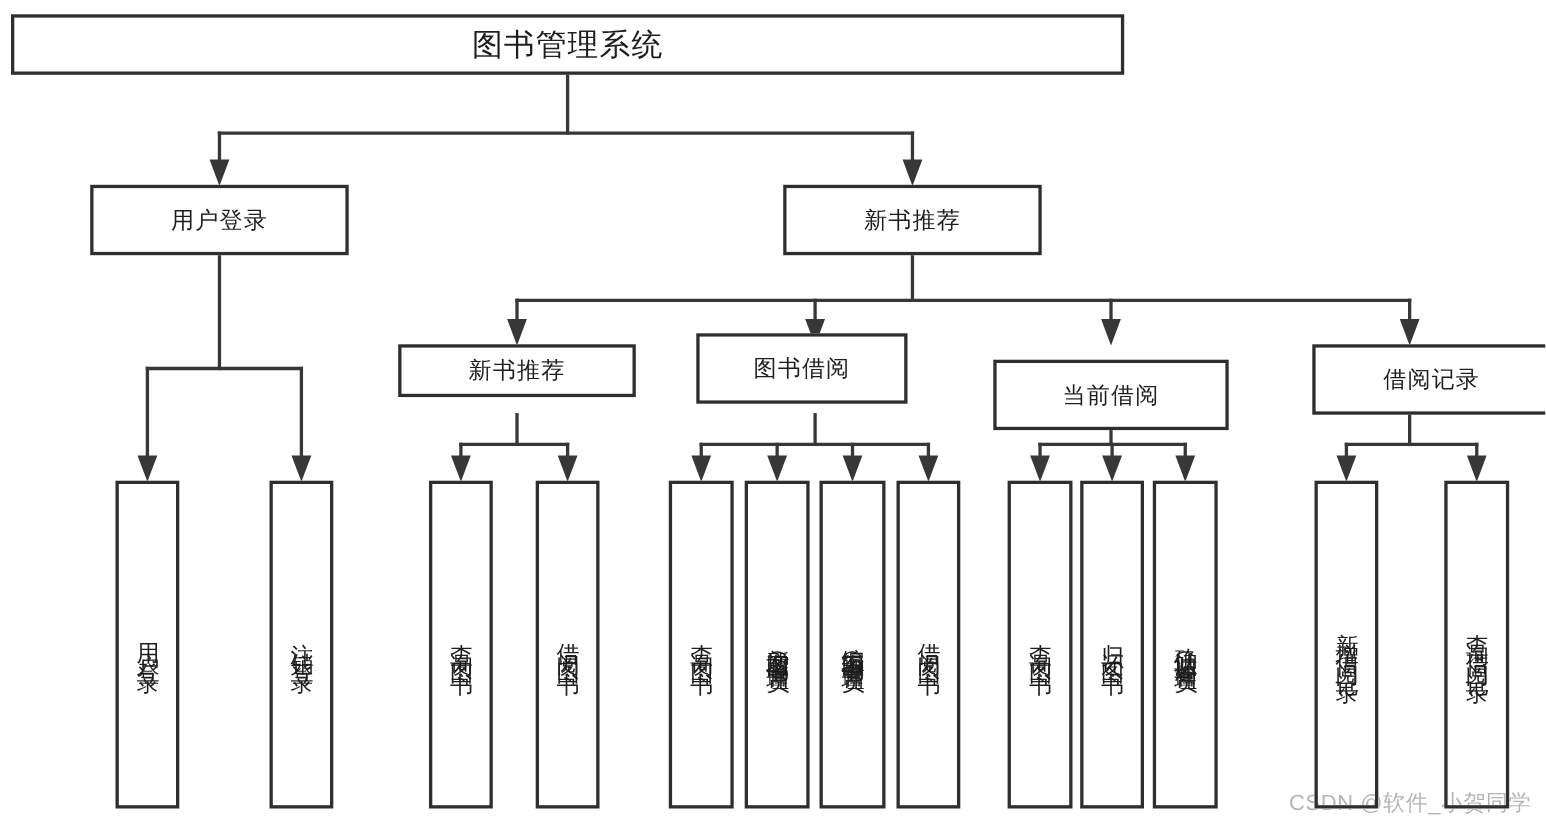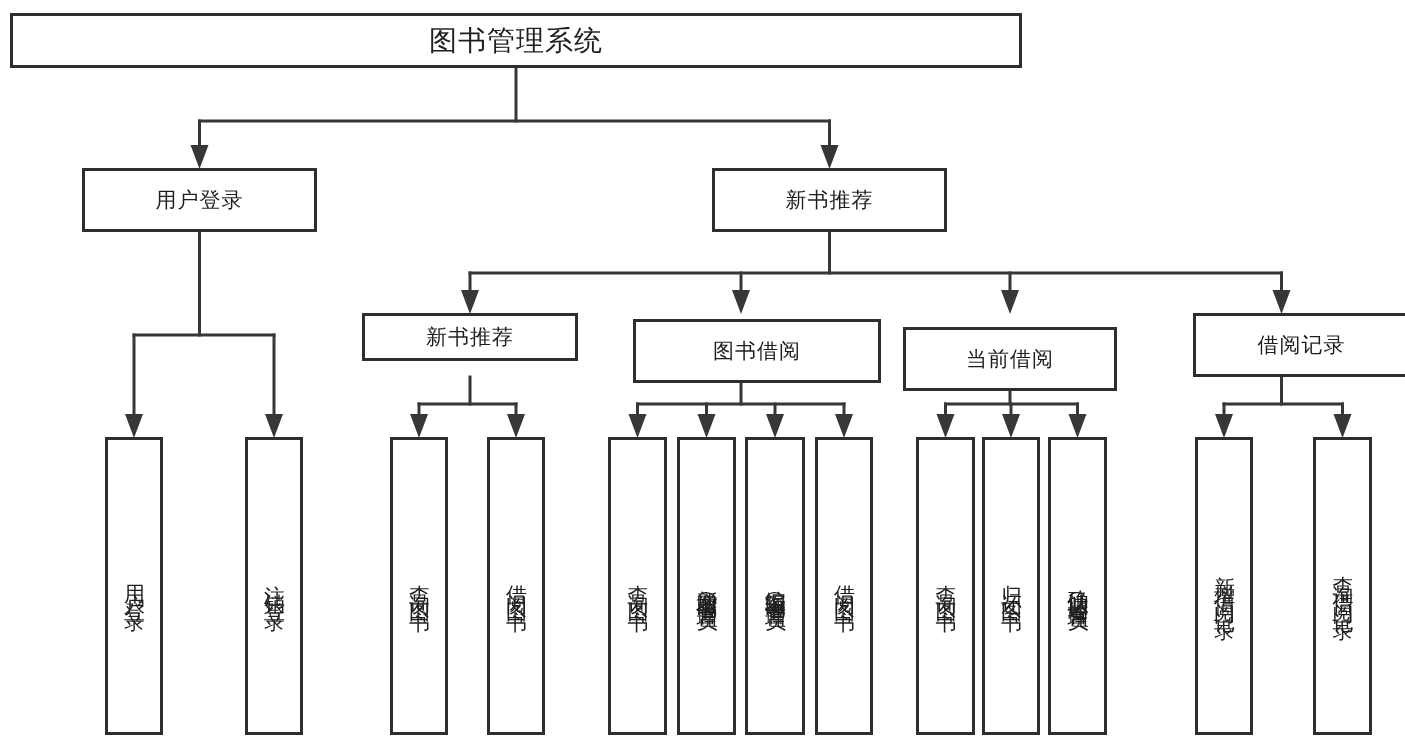--- a/index.html
+++ b/index.html
@@ -131,21 +131,21 @@
       </div>
       <div class="node horizontal" style="left: 82px; top: 168px; width: 235px; height: 64px;">
         <span class="label">用户登录</span>
       </div>
       <div class="node horizontal" style="left: 712px; top: 168px; width: 235px; height: 64px;">
         <span class="label">新书推荐</span>
       </div>
       <div class="node horizontal" style="left: 362px; top: 313px; width: 216px; height: 48px;">
         <span class="label">新书推荐</span>
       </div>
-      <div class="node horizontal" style="left: 633px; top: 319px; width: 248px; height: 64px;">
+      <div class="node horizontal" style="left: 633px; top: 303px; width: 192px; height: 64px;">
         <span class="label">图书借阅</span>
       </div>
       <div class="node horizontal" style="left: 903px; top: 327px; width: 214px; height: 64px;">
         <span class="label">当前借阅</span>
       </div>
       <div class="node horizontal" style="left: 1173px; top: 313px; width: 217px; height: 64px; margin-left: 20px;">
         <span class="label">借阅记录</span>
       </div>
       <div class="node vertical" style="left: 105px; top: 437px; width: 58px; height: 298px;">
         <span class="label">用户登录</span>
@@ -180,13 +180,14 @@
       <div class="node vertical" style="left: 1048px; top: 437px; width: 59px; height: 298px;">
         <span class="label long">确认归还（管理员）</span>
       </div>
       <div class="node vertical" style="left: 1195px; top: 437px; width: 58px; height: 298px;">
         <span class="label">新增借阅记录</span>
       </div>
       <div class="node vertical" style="left: 1313px; top: 437px; width: 59px; height: 298px;">
         <span class="label">查询借阅记录</span>
       </div>
     </div>
+  <div class="watermark">CSDN @软件_小贺同学</div>
 </div>
 
 </body></html>

